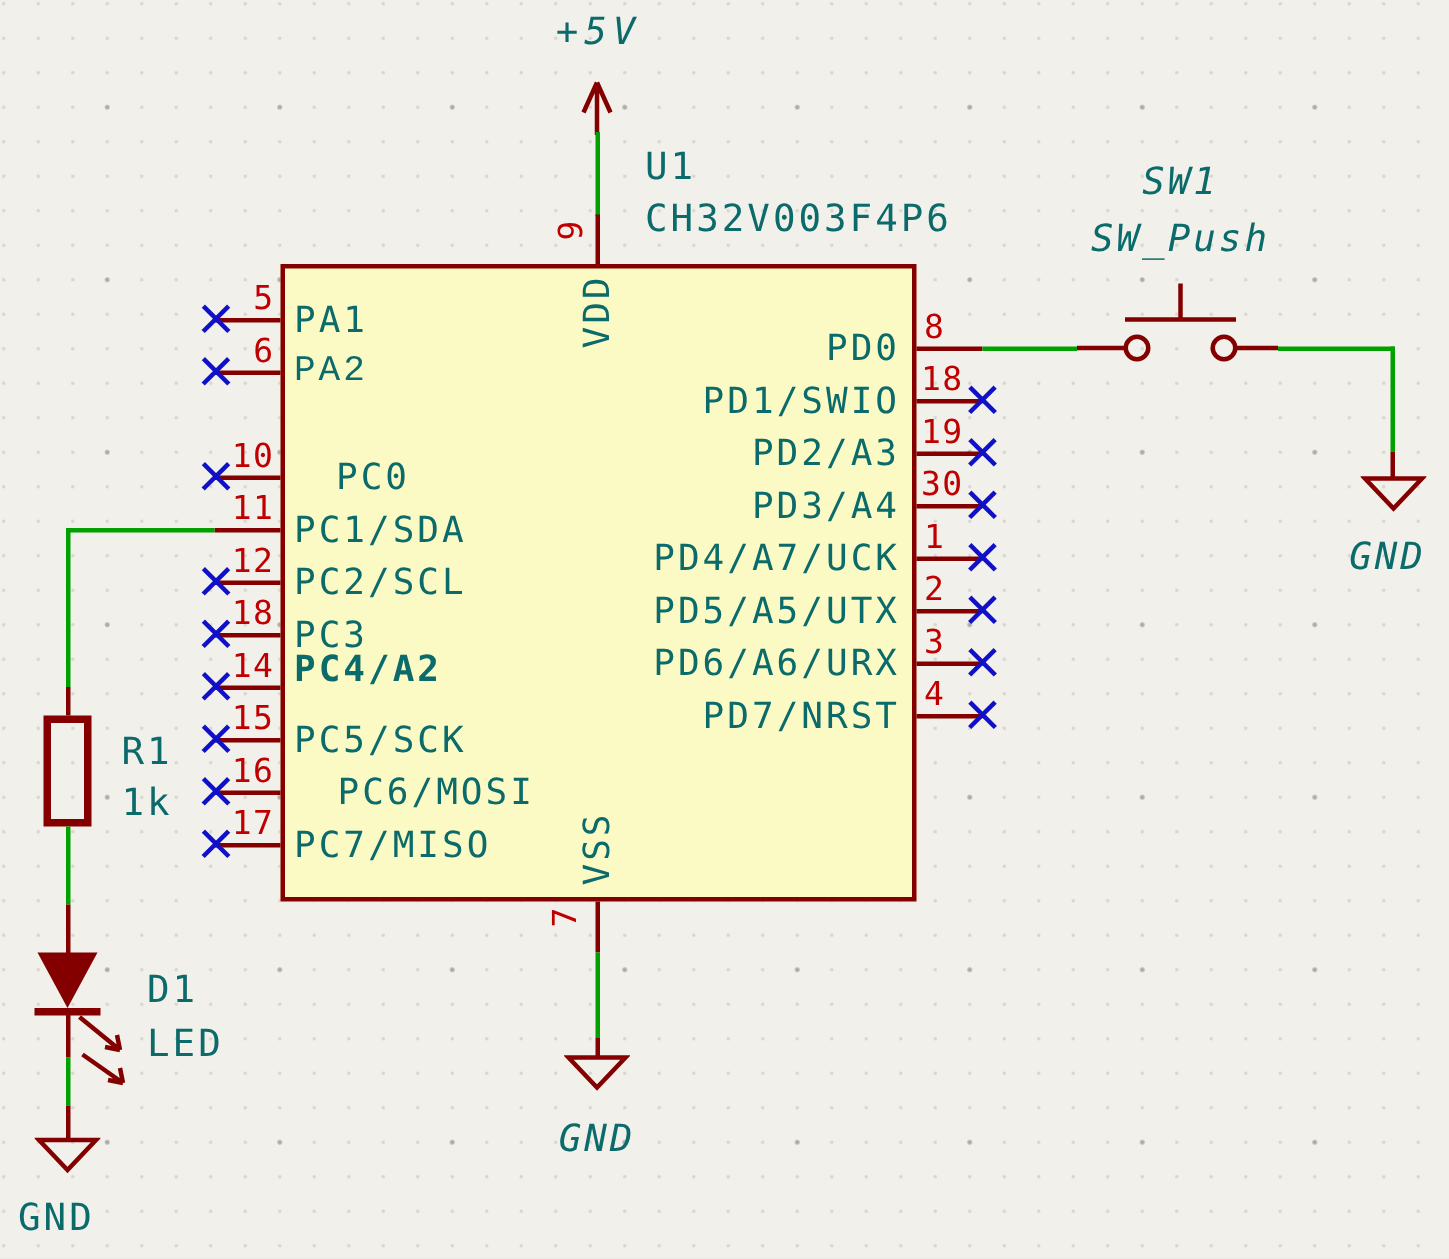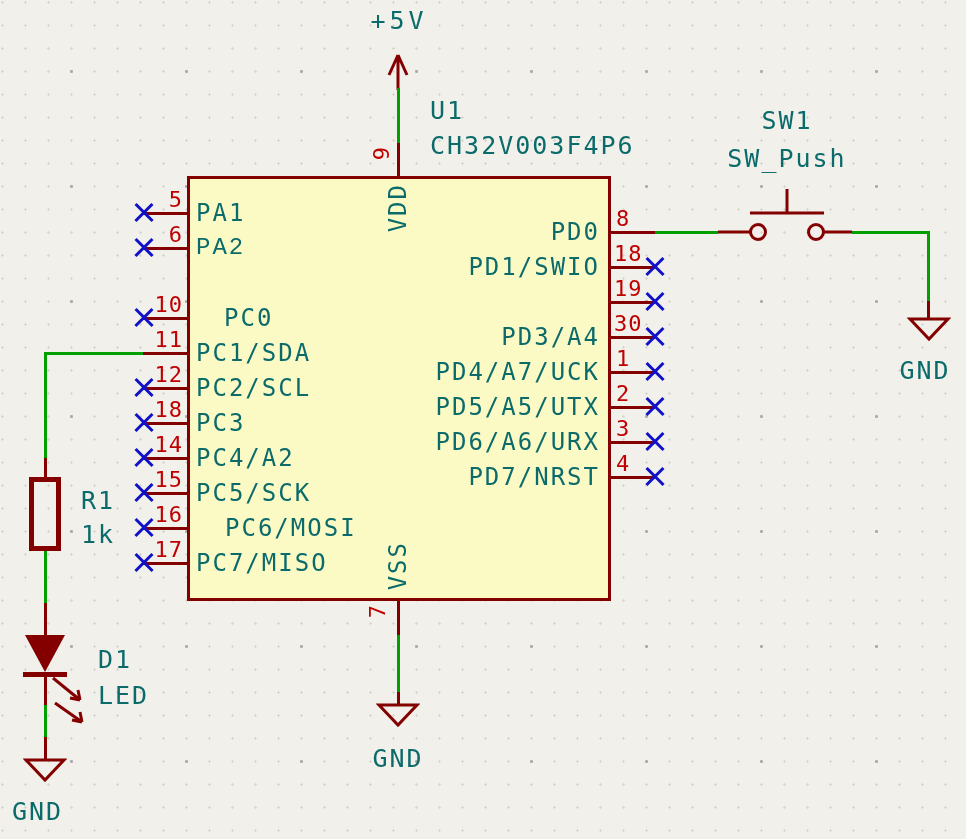--- a/index.html
+++ b/index.html
@@ -35,21 +35,21 @@
   .chip{
     position:absolute; left:187px; top:176px; width:424px; height:425px;
     background:var(--fill); border:3px solid var(--symbol);
   }
   .res{
     position:absolute; left:29px; top:477px; width:32px; height:74px;
     border:5px solid var(--symbol); background:transparent;
   }
   .sym-stroke{stroke:var(--symbol); fill:none; stroke-width:3;}
   .sym-fill{fill:var(--symbol); stroke:none;}
-  .ctr{text-align:center;}
+  .ctr{text-align:center;font-style:italic;}
 </style>
 </head>
 <body>
 
 <div id="canvas">
 
   <div class="t lbl ctr" style="left:358px; top:6px; width:82px; letter-spacing:4px;">+5V</div>
   <svg class="abs" style="left:378px; top:50px;" width="40" height="42">
     <path class="sym-stroke" d="M20 5 L11 25 M20 5 L29 25 M20 5 L20 40"></path>
   </svg>
@@ -98,21 +98,21 @@
   <div class="pname" style="left:196px; top:374px;">PC2/SCL</div>
 
   <div class="pline" style="left:143px; top:422px;"></div>
   <div class="num r" style="left:103px; top:398px;">18</div>
   <div class="nc" style="left:133px; top:412px;"></div>
   <div class="pname" style="left:196px; top:409px;">PC3</div>
 
   <div class="pline" style="left:143px; top:457px;"></div>
   <div class="num r" style="left:103px; top:433px;">14</div>
   <div class="nc" style="left:133px; top:447px;"></div>
-  <div class="pname" style="left:196px; top:444px;">PC4/A2</div>
+  <div class="pname" style="left:196px; top:432px;font-weight:bold;">PC4/A2</div>
 
   <div class="pline" style="left:143px; top:492px;"></div>
   <div class="num r" style="left:103px; top:468px;">15</div>
   <div class="nc" style="left:133px; top:482px;"></div>
   <div class="pname" style="left:196px; top:479px;">PC5/SCK</div>
 
   <div class="pline" style="left:143px; top:527px;"></div>
   <div class="num r" style="left:103px; top:503px;">16</div>
   <div class="nc" style="left:133px; top:517px;"></div>
   <div class="pname" style="left:196px; top:514px;margin-left:29px;">PC6/MOSI</div>
@@ -127,20 +127,21 @@
   <div class="pname rt" style="left:420px; top:218px;">PD0</div>
 
   <div class="pline" style="left:611px; top:266px;"></div>
   <div class="num" style="left:614px; top:242px;">18</div>
   <div class="nc" style="left:644px; top:256px;"></div>
   <div class="pname rt" style="left:420px; top:253px;">PD1/SWIO</div>
 
   <div class="pline" style="left:611px; top:301px;"></div>
   <div class="num" style="left:614px; top:277px;">19</div>
   <div class="nc" style="left:644px; top:291px;"></div>
+  <div class="pname rt" style="left:420px; top:288px;">PD2/A3</div>
 
   <div class="pline" style="left:611px; top:336px;"></div>
   <div class="num" style="left:614px; top:312px;">30</div>
   <div class="nc" style="left:644px; top:326px;"></div>
   <div class="pname rt" style="left:420px; top:323px;">PD3/A4</div>
 
   <div class="pline" style="left:611px; top:371px;"></div>
   <div class="num" style="left:616px; top:347px;">1</div>
   <div class="nc" style="left:644px; top:361px;"></div>
   <div class="pname rt" style="left:420px; top:358px;">PD4/A7/UCK</div>

